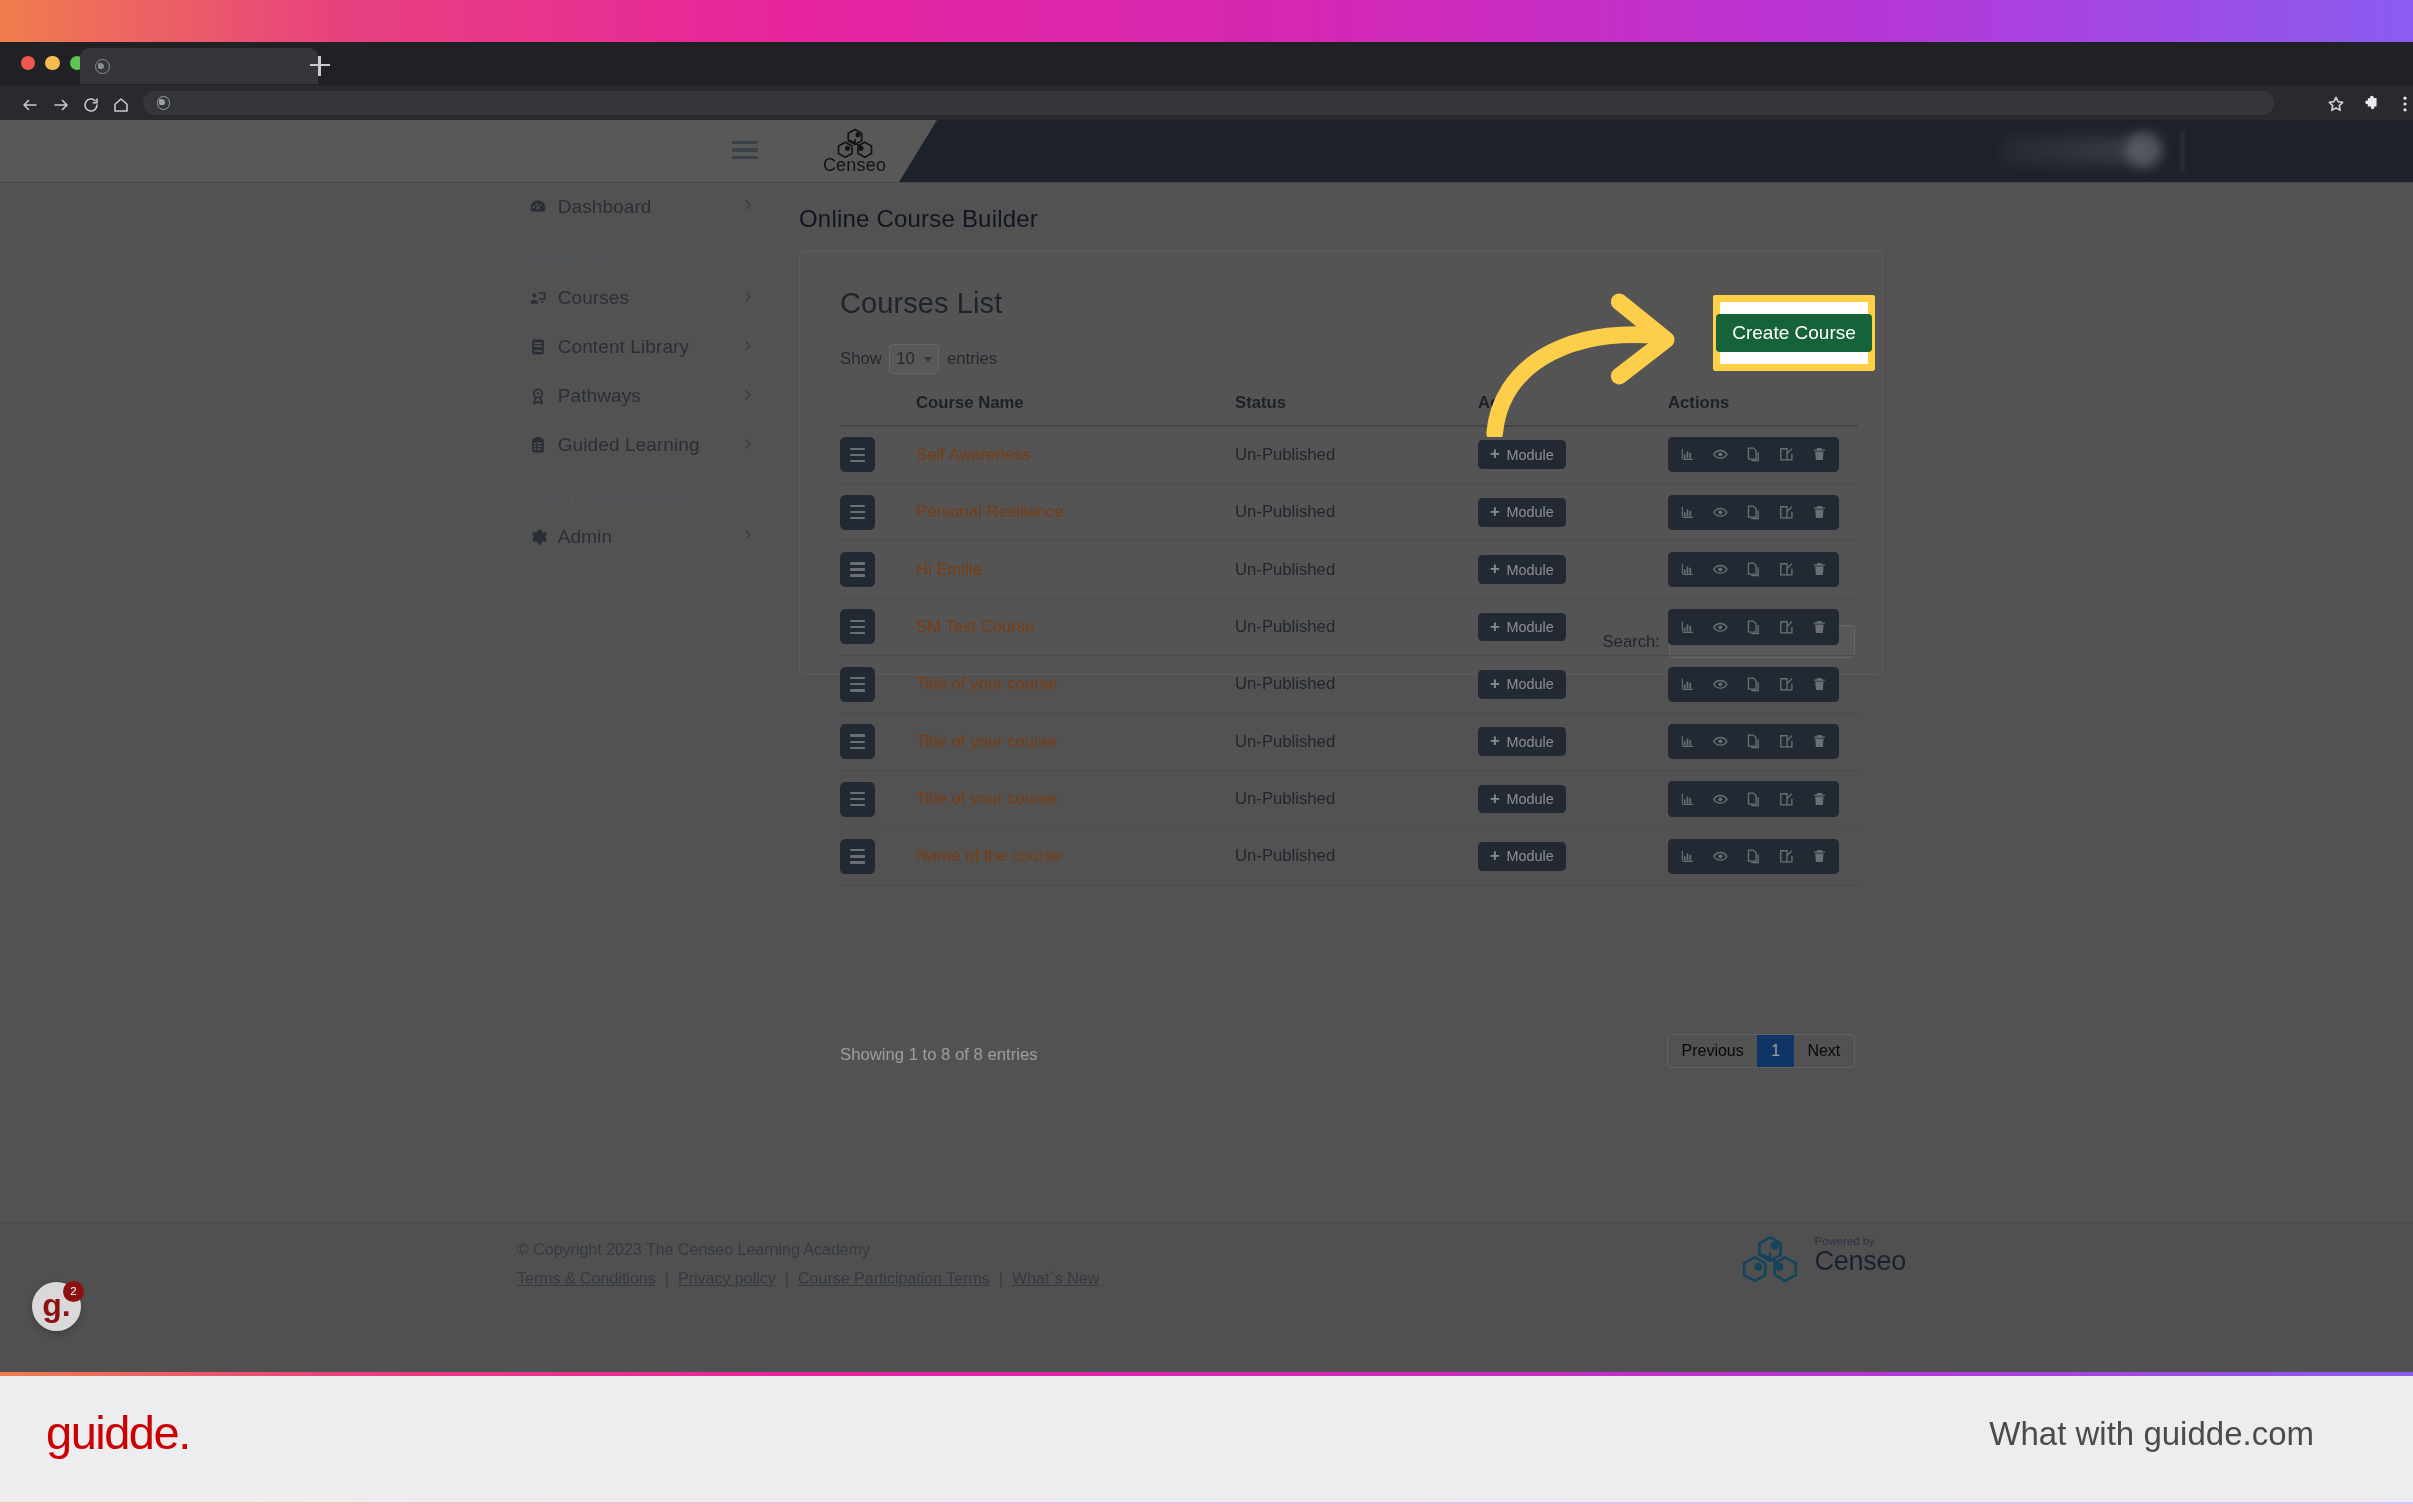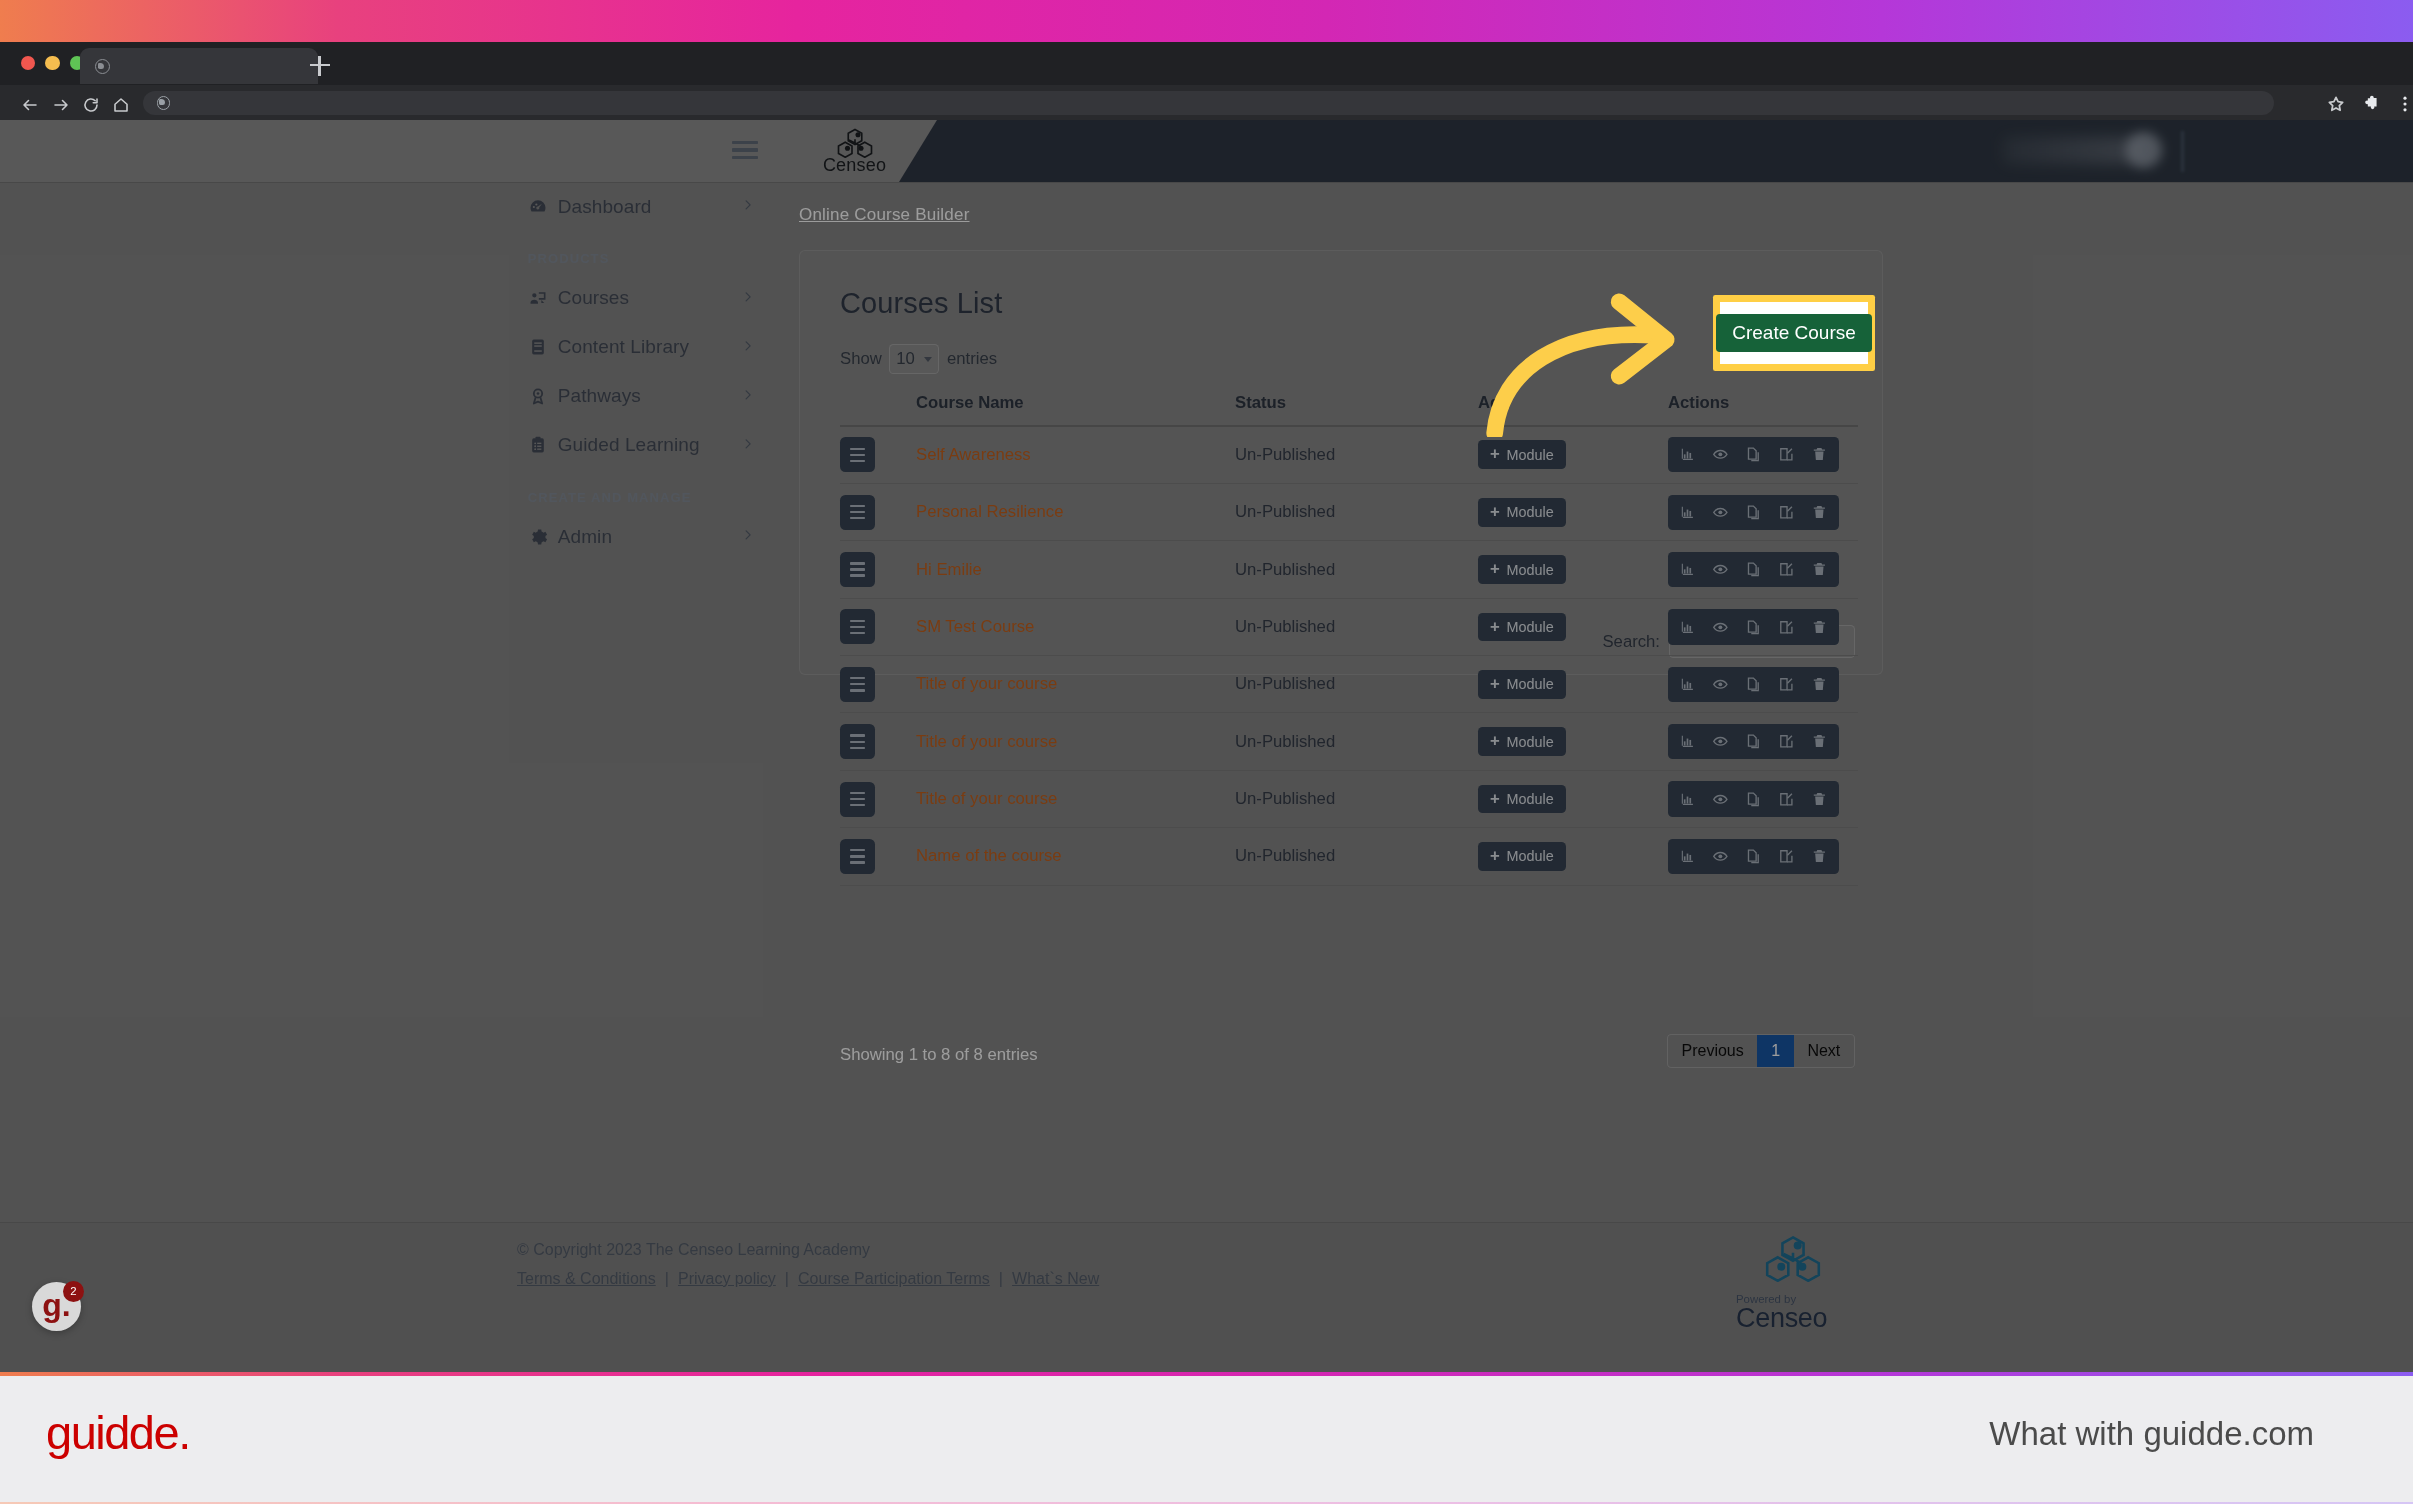--- a/index.html
+++ b/index.html
@@ -123,21 +123,21 @@
   }
   .sb-item .sb-chev{width:15px;flex:0 0 15px;}
   .sb-section{
     font-size:13px;font-weight:bold;color:#7f8793;letter-spacing:1.1px;
     padding:20px 0 7.6px 16.7px;
   }
 
   
   .content{position:absolute;left:773px;top:62px;width:1185px;}
   .page-title{
-    font-size:17px;color:#ffffff;padding:23px 0 0 26px;letter-spacing:0.2px;text-decoration:underline;
+    font-size:24px;color:#0f172a;padding:23px 0 0 26px;letter-spacing:0.2px;
   }
   .card{
     position:absolute;left:26px;top:68px;width:1082px;height:423px;
     background:rgba(255,255,255,.035);
     border:0.8px solid rgba(255,255,255,.10);
     border-radius:6px;
   }
   .card-title{
     position:absolute;left:40px;top:36px;font-size:29px;color:#27303f;letter-spacing:0.1px;
   }
@@ -219,21 +219,21 @@
 
   
   .sitefooter{
     position:absolute;left:0;bottom:0;width:2413px;height:149px;
     background:#7d7d7d;border-top:0.8px solid #6f6f6f;
   }
   .copy{position:absolute;left:517px;top:18px;font-size:16px;color:#4d5664;}
   .flinks{position:absolute;left:517px;top:47px;font-size:16px;color:#4d5664;}
   .flinks a{color:#4d5664;text-decoration:underline;cursor:pointer;}
   .flinks span.sep{padding:0 4.6px;}
-  .poweredby{position:absolute;left:1736px;top:12px;display:flex;align-items:flex-end;gap:10.6px;flex-direction:column;}
+  .poweredby{position:absolute;left:1736px;top:12px;display:flex;align-items:flex-start;gap:10.6px;}
   .pb-text .pb-small{font-size:11.4px;color:#3f4d63;line-height:1.1;}
   .pb-text .pb-big{font-size:27px;color:#1c2c45;line-height:1;letter-spacing:-0.3px;}
 
   
   .gw{
     position:absolute;left:32px;bottom:41px;width:49px;height:49px;border-radius:50%;
     background:#d9d9d9;display:flex;align-items:center;justify-content:center;
     box-shadow:0 2.3px 7.6px rgba(0,0,0,.25);cursor:pointer;z-index:45;
   }
   .gw .gtxt{font-size:32px;color:#8d1111;line-height:1;font-weight:bold;margin-top:-3px;}

